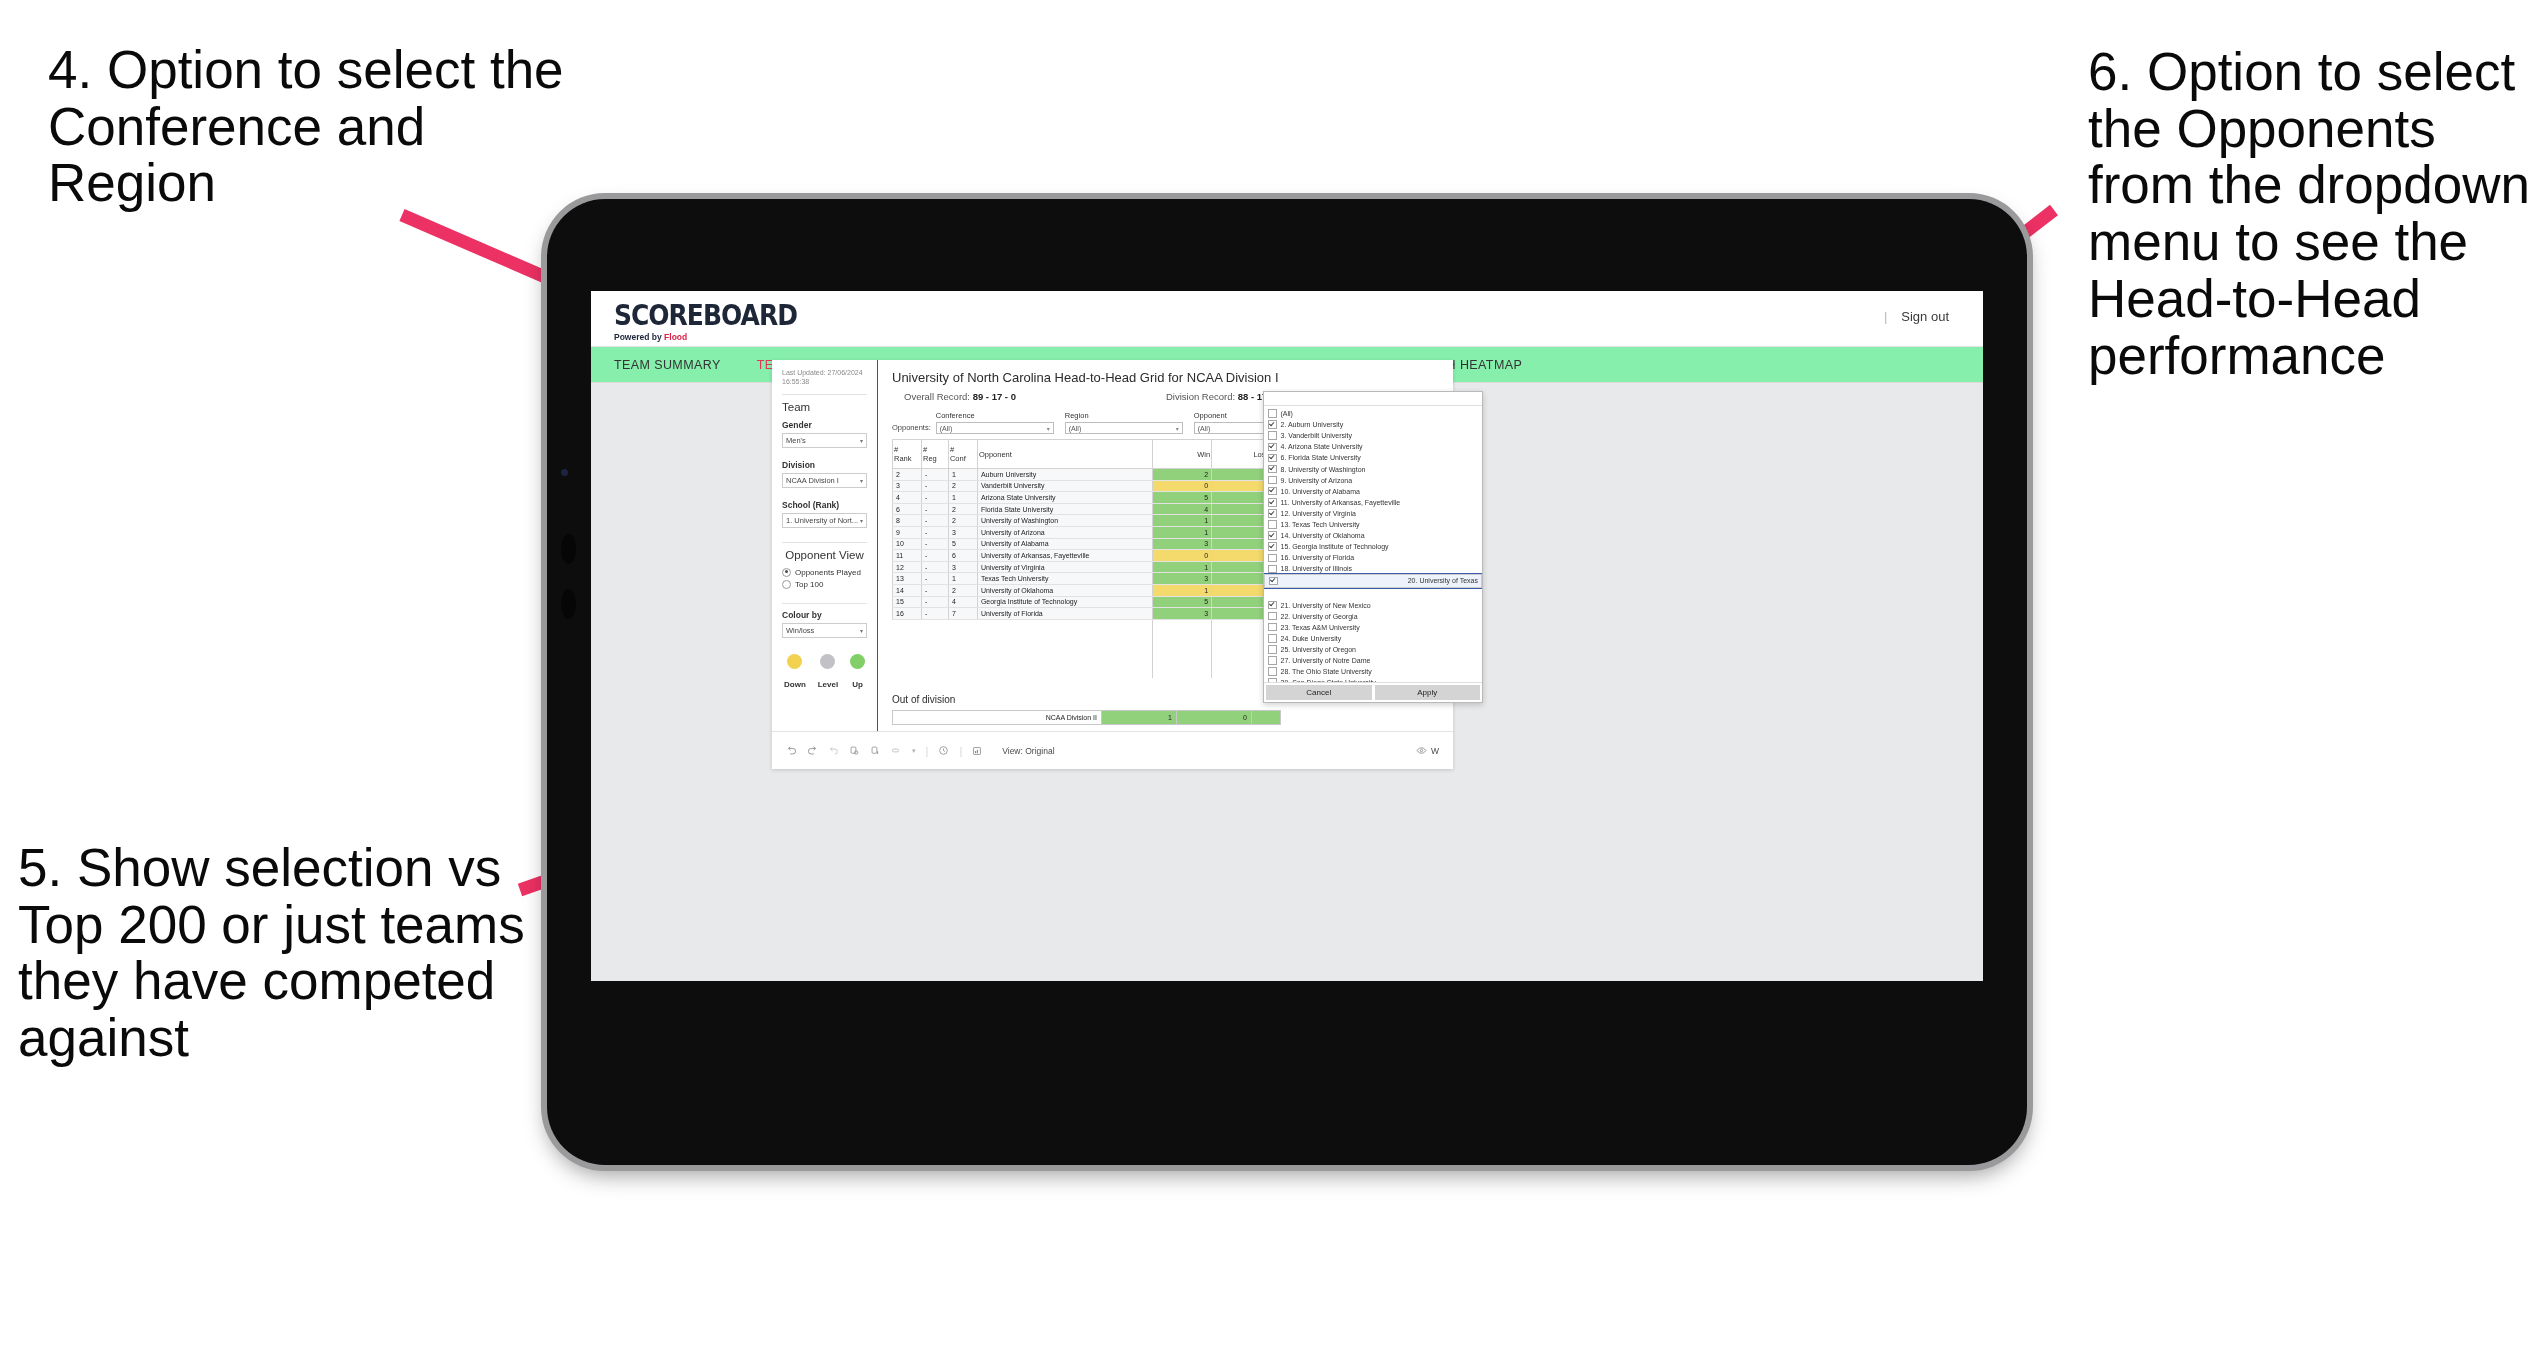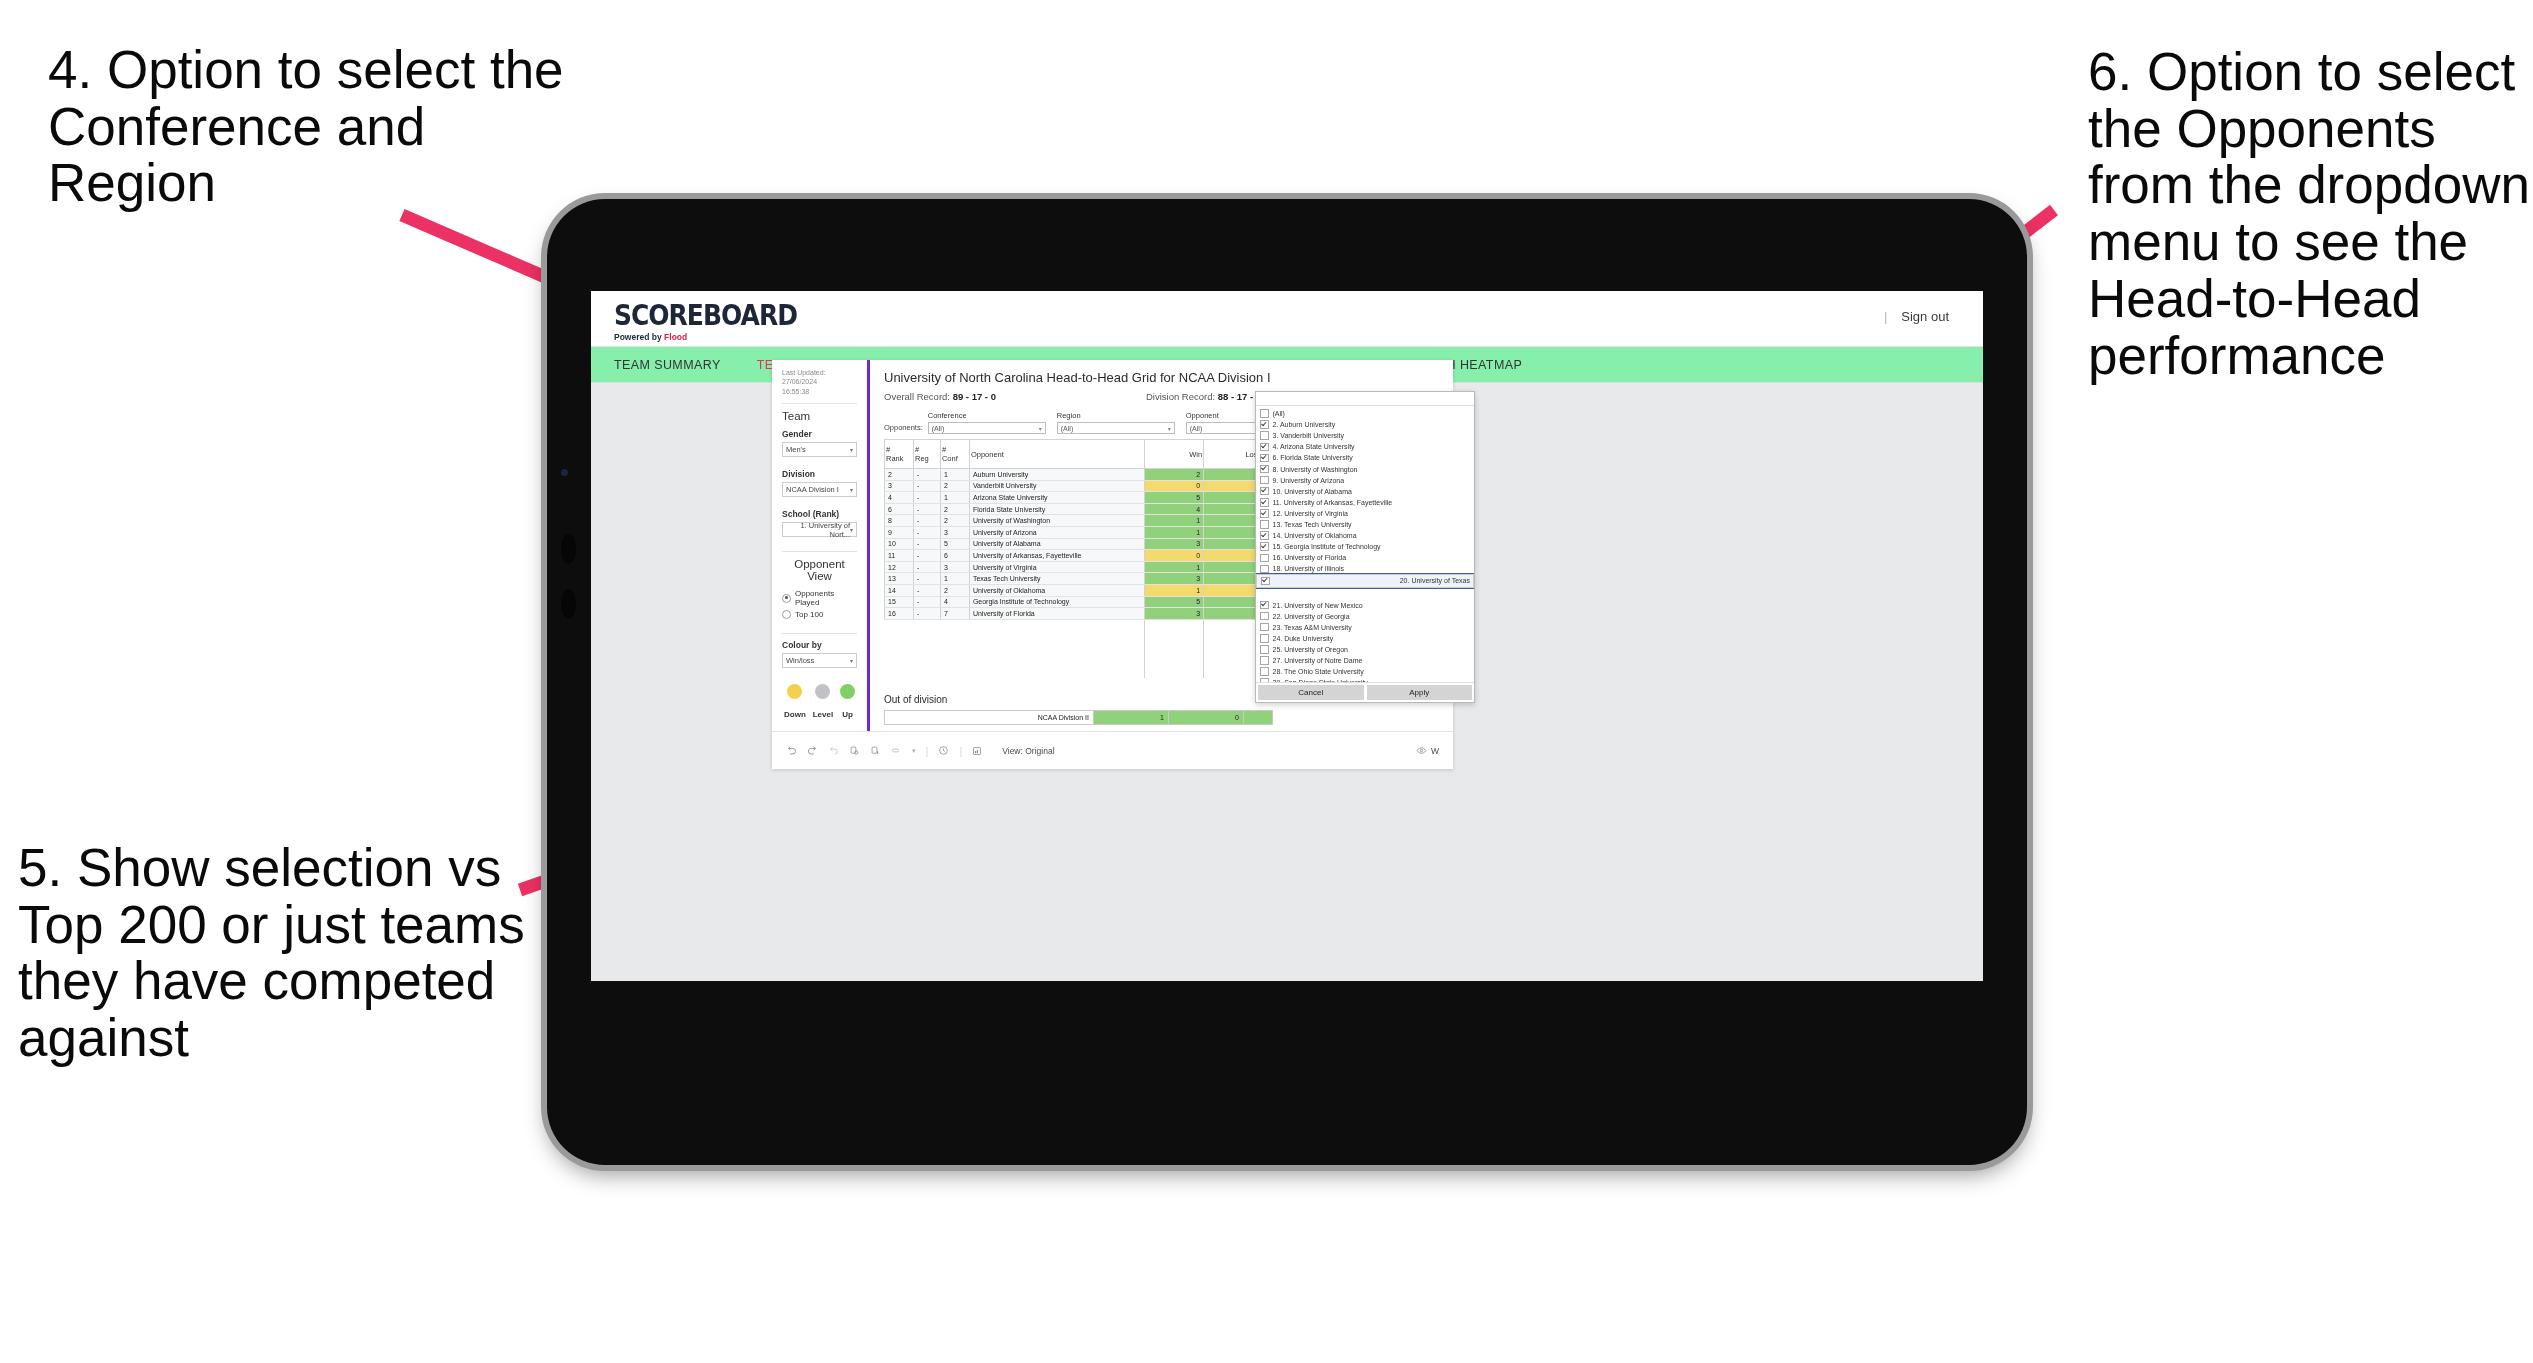--- a/index.html
+++ b/index.html
@@ -42,42 +42,42 @@
           display:flex;align-items:center;padding-left:23px;}
   .subnav a{font-size:12.5px;color:#333;letter-spacing:.4px;margin-right:36px;text-decoration:none;}
   .subnav a.active{color:#e0365e;}
 
   
   #vizcard{position:absolute;left:181px;top:69px;width:681px;height:409px;background:#fff;
            box-shadow:0 1px 4px rgba(0,0,0,.16);}
   .viz-body{display:flex;height:371px;}
 
   
-  .lpanel{width:98px;padding:8px 10px 0 10px;border-right:3px solid #6d28d9;box-sizing:border-box;}
+  .lpanel{width:106px;padding:8px 10px 0 10px;border-right:1px solid #6d28d9;box-sizing:border-box;}
   .updated{font-size:7px;color:#8a8a8a;line-height:1.35;}
   .hr{border-top:1px solid #e2e2e2;margin:7px 0 6px;}
   .panel-h{font-size:11.5px;color:#333;margin:2px 0 7px;}
   .panel-h.center{text-align:center;}
   .fld-label{font-size:8.5px;color:#333;font-weight:bold;margin-bottom:3px;}
   .sel{height:13px;border:1px solid #ccc;background:#fff;font-size:7.5px;color:#444;
        display:flex;align-items:center;padding:0 3px;justify-content:space-between;margin-bottom:12px;text-align:right;}
   .sel .cv{font-size:6px;color:#777;}
   .radio-row{display:flex;align-items:center;font-size:8px;color:#333;margin-bottom:3px;}
   .rd{width:7px;height:7px;border:1px solid #9a9a9a;border-radius:50%;margin-right:4px;
       display:inline-block;position:relative;background:#fff;flex:none;}
   .rd.on::after{content:"";position:absolute;left:1.5px;top:1.5px;width:3px;height:3px;border-radius:50%;background:#4a4a4a;}
   .legend{display:flex;justify-content:space-between;margin-top:16px;padding:0 2px;}
   .lg{text-align:center;}
   .dot{width:15px;height:15px;border-radius:50%;margin:0 auto 4px;}
   .lg span{font-size:8px;color:#333;font-weight:bold;}
 
   
   .rpanel{flex:1;padding:10px 0 0 14px;position:relative;box-sizing:border-box;}
   .viz-title{font-size:13px;color:#2b2b2b;margin-bottom:6px;}
-  .rec-row{display:flex;font-size:9.5px;color:#555;margin-bottom:9px;}
+  .rec-row{display:flex;font-size:9.5px;color:#555;margin-bottom:9px;margin-left:12px;}
   .rec-row .r2{margin-left:150px;}
   .rec-row b{color:#222;}
 
   .filters{display:flex;align-items:flex-end;margin-bottom:5px;}
   .flbl{font-size:7.5px;color:#444;margin-right:5px;padding-bottom:2px;}
   .fgrp{margin-right:11px;}
   .fgrp .ft{font-size:7.5px;color:#333;margin-bottom:2px;}
   .fsel{width:118px;height:12px;border:1px solid #bdbdbd;background:#fff;font-size:7px;color:#555;
         display:flex;align-items:center;justify-content:space-between;padding:0 3px;box-sizing:border-box;}
   .fsel .cv{font-size:6px;color:#888;}

